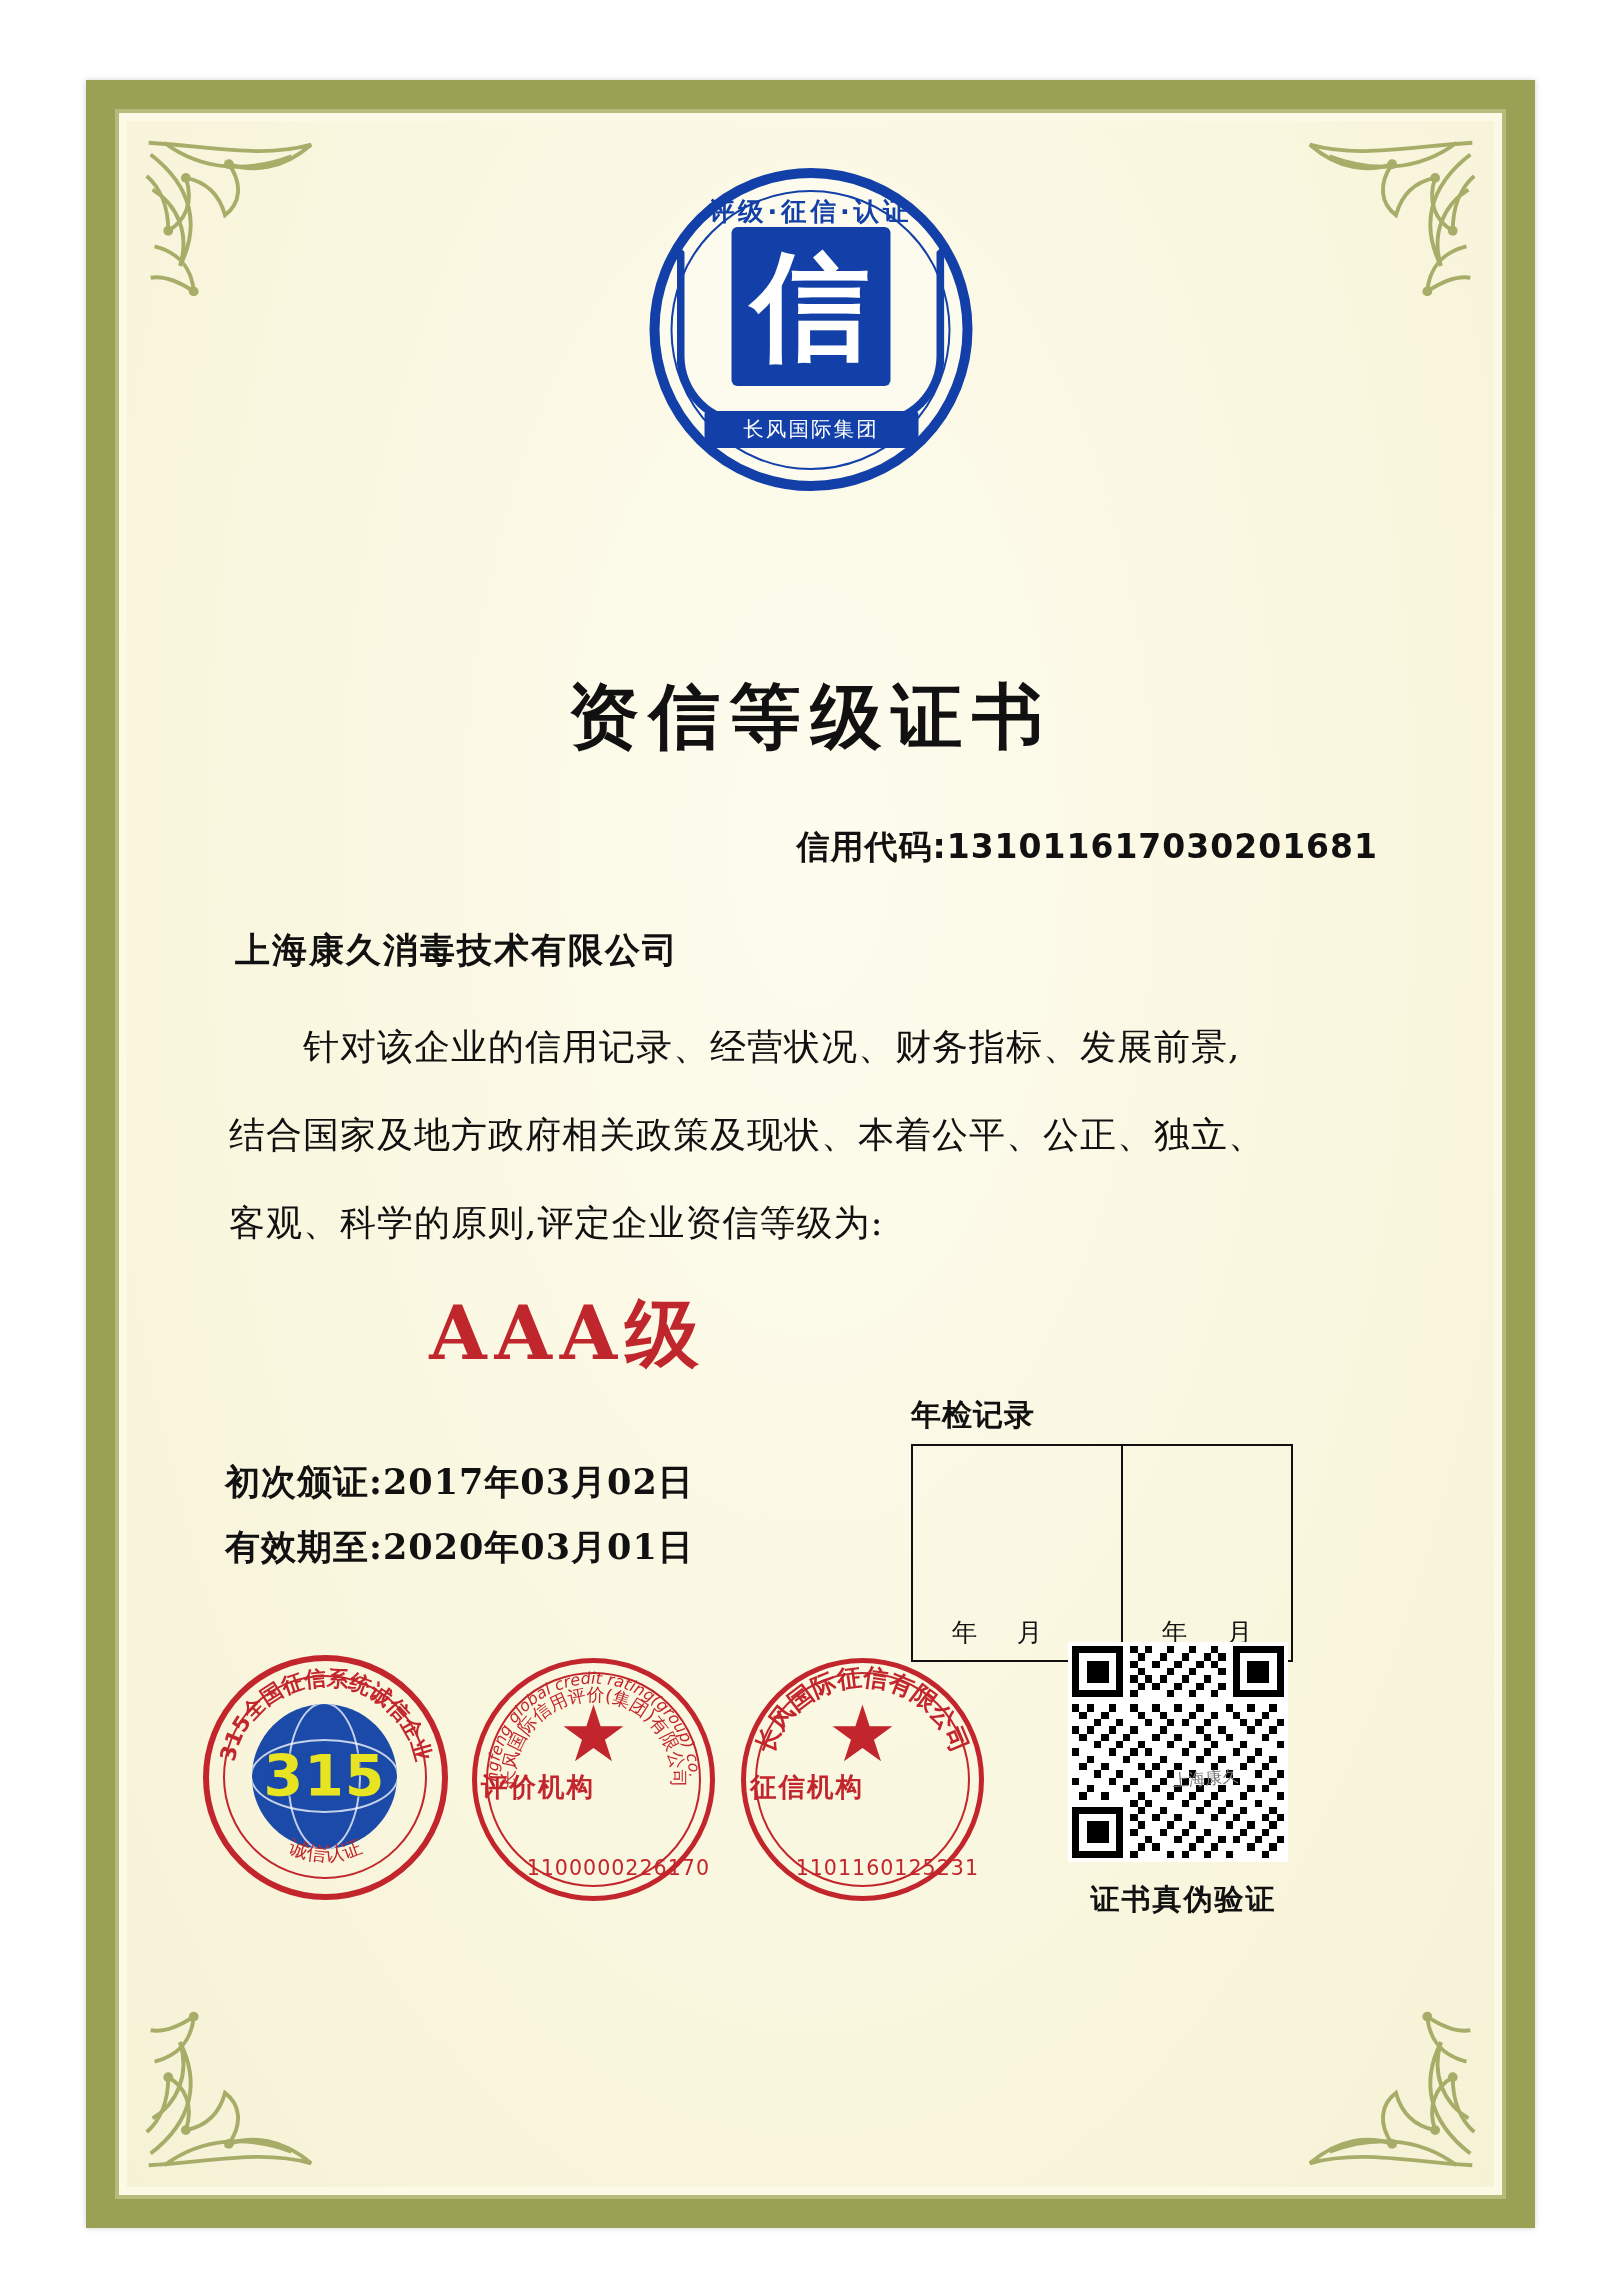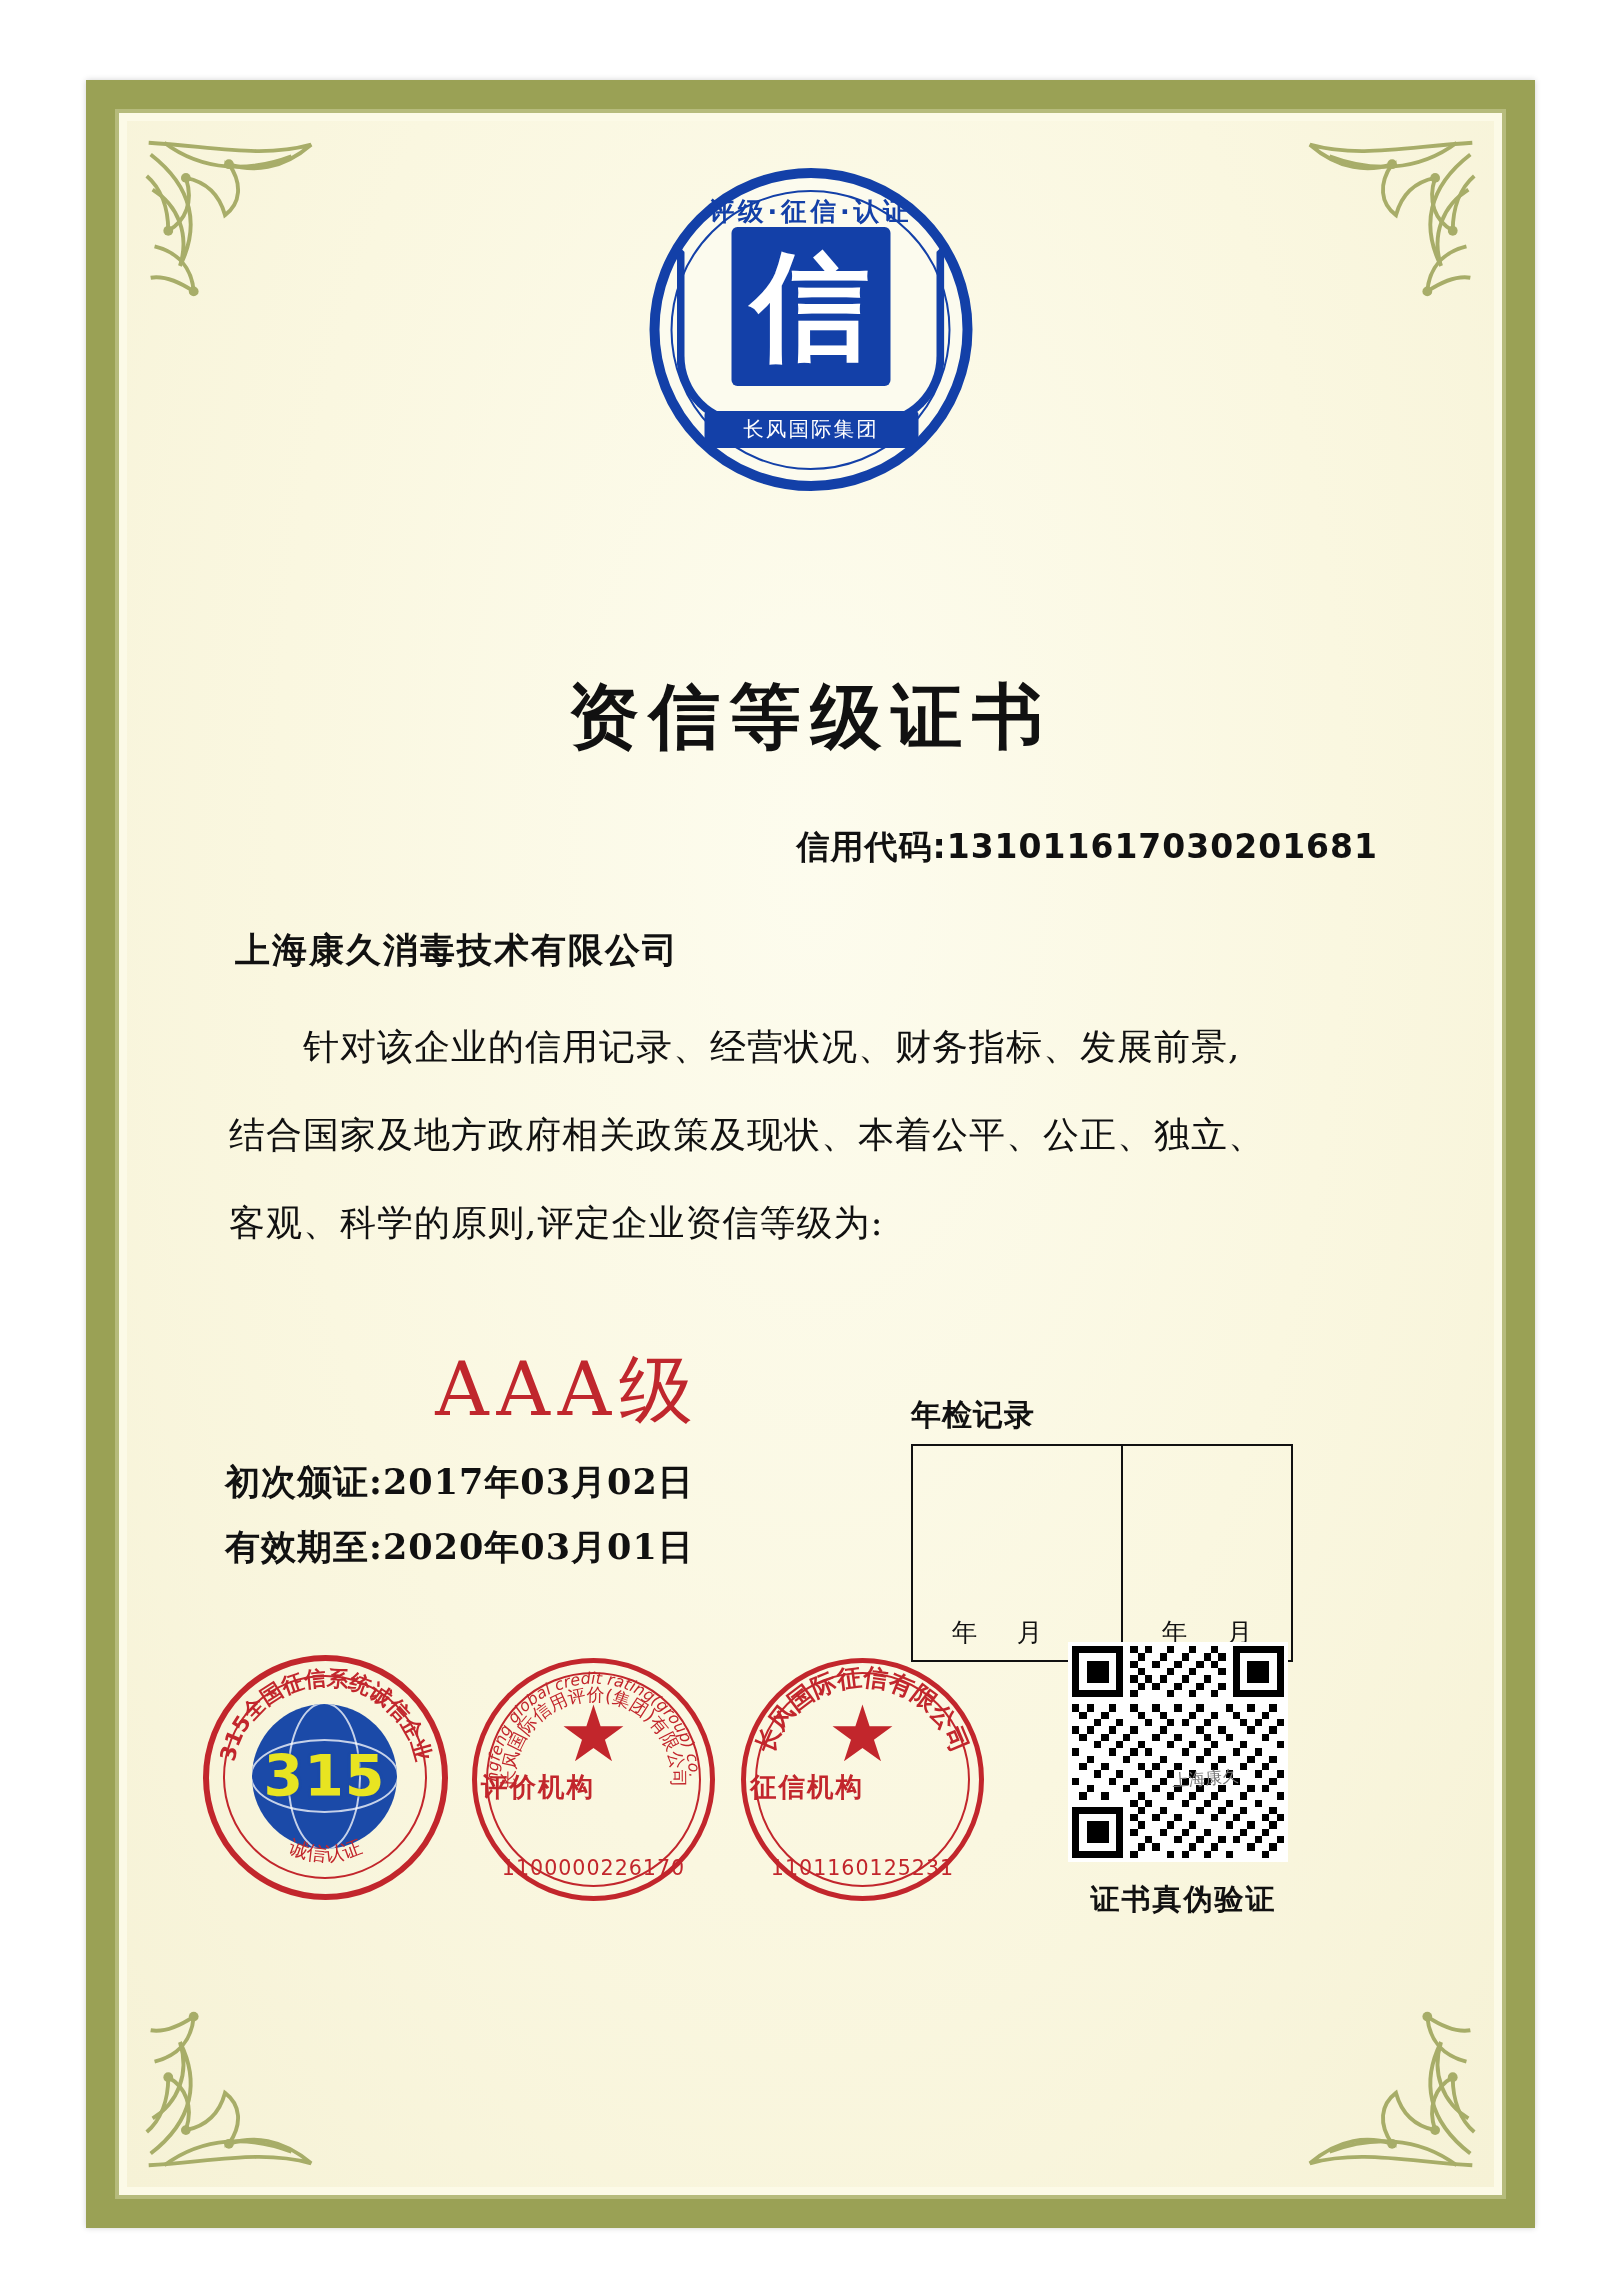--- a/index.html
+++ b/index.html
@@ -192,26 +192,26 @@
     color: #111111;
     line-height: 88px;
     letter-spacing: 1px;
   }
   .body-text p { margin: 0; }
   .body-text p.indent { text-indent: 74px; }
 
   .grade {
     position: absolute;
     left: 0;
-    top: 1220px;
+    top: 1164px;
     width: 882px;
     text-align: center;
     font-family: "DejaVu Serif", serif;
     font-size: 74px;
-    font-weight: normal;
+    font-weight: bold;
     color: #c0272d;
     letter-spacing: 7.8px;
   }
 
   
   .dates {
     position: absolute;
     left: 98px;
     top: 1328px;
     font-family: "DejaVu Serif", serif;
@@ -371,21 +371,21 @@
     font-family: Liberation Mono, monospace;
     font-size: 26.5px;
     font-weight: bold;
     color: #c2262c;
     letter-spacing: 2px;
   }
   .seal-bottomnum {
     position: absolute;
     left: 0; right: 0;
     bottom: 15.7px;
-    text-align: center;
+    text-align: right;
     font-family: "DejaVu Sans", sans-serif;
     font-size: 20.6px;
     color: #c2262c;
     letter-spacing: 1px;
   }
 
   
   .qr-wrap {
     position: absolute;
     left: 941px;

